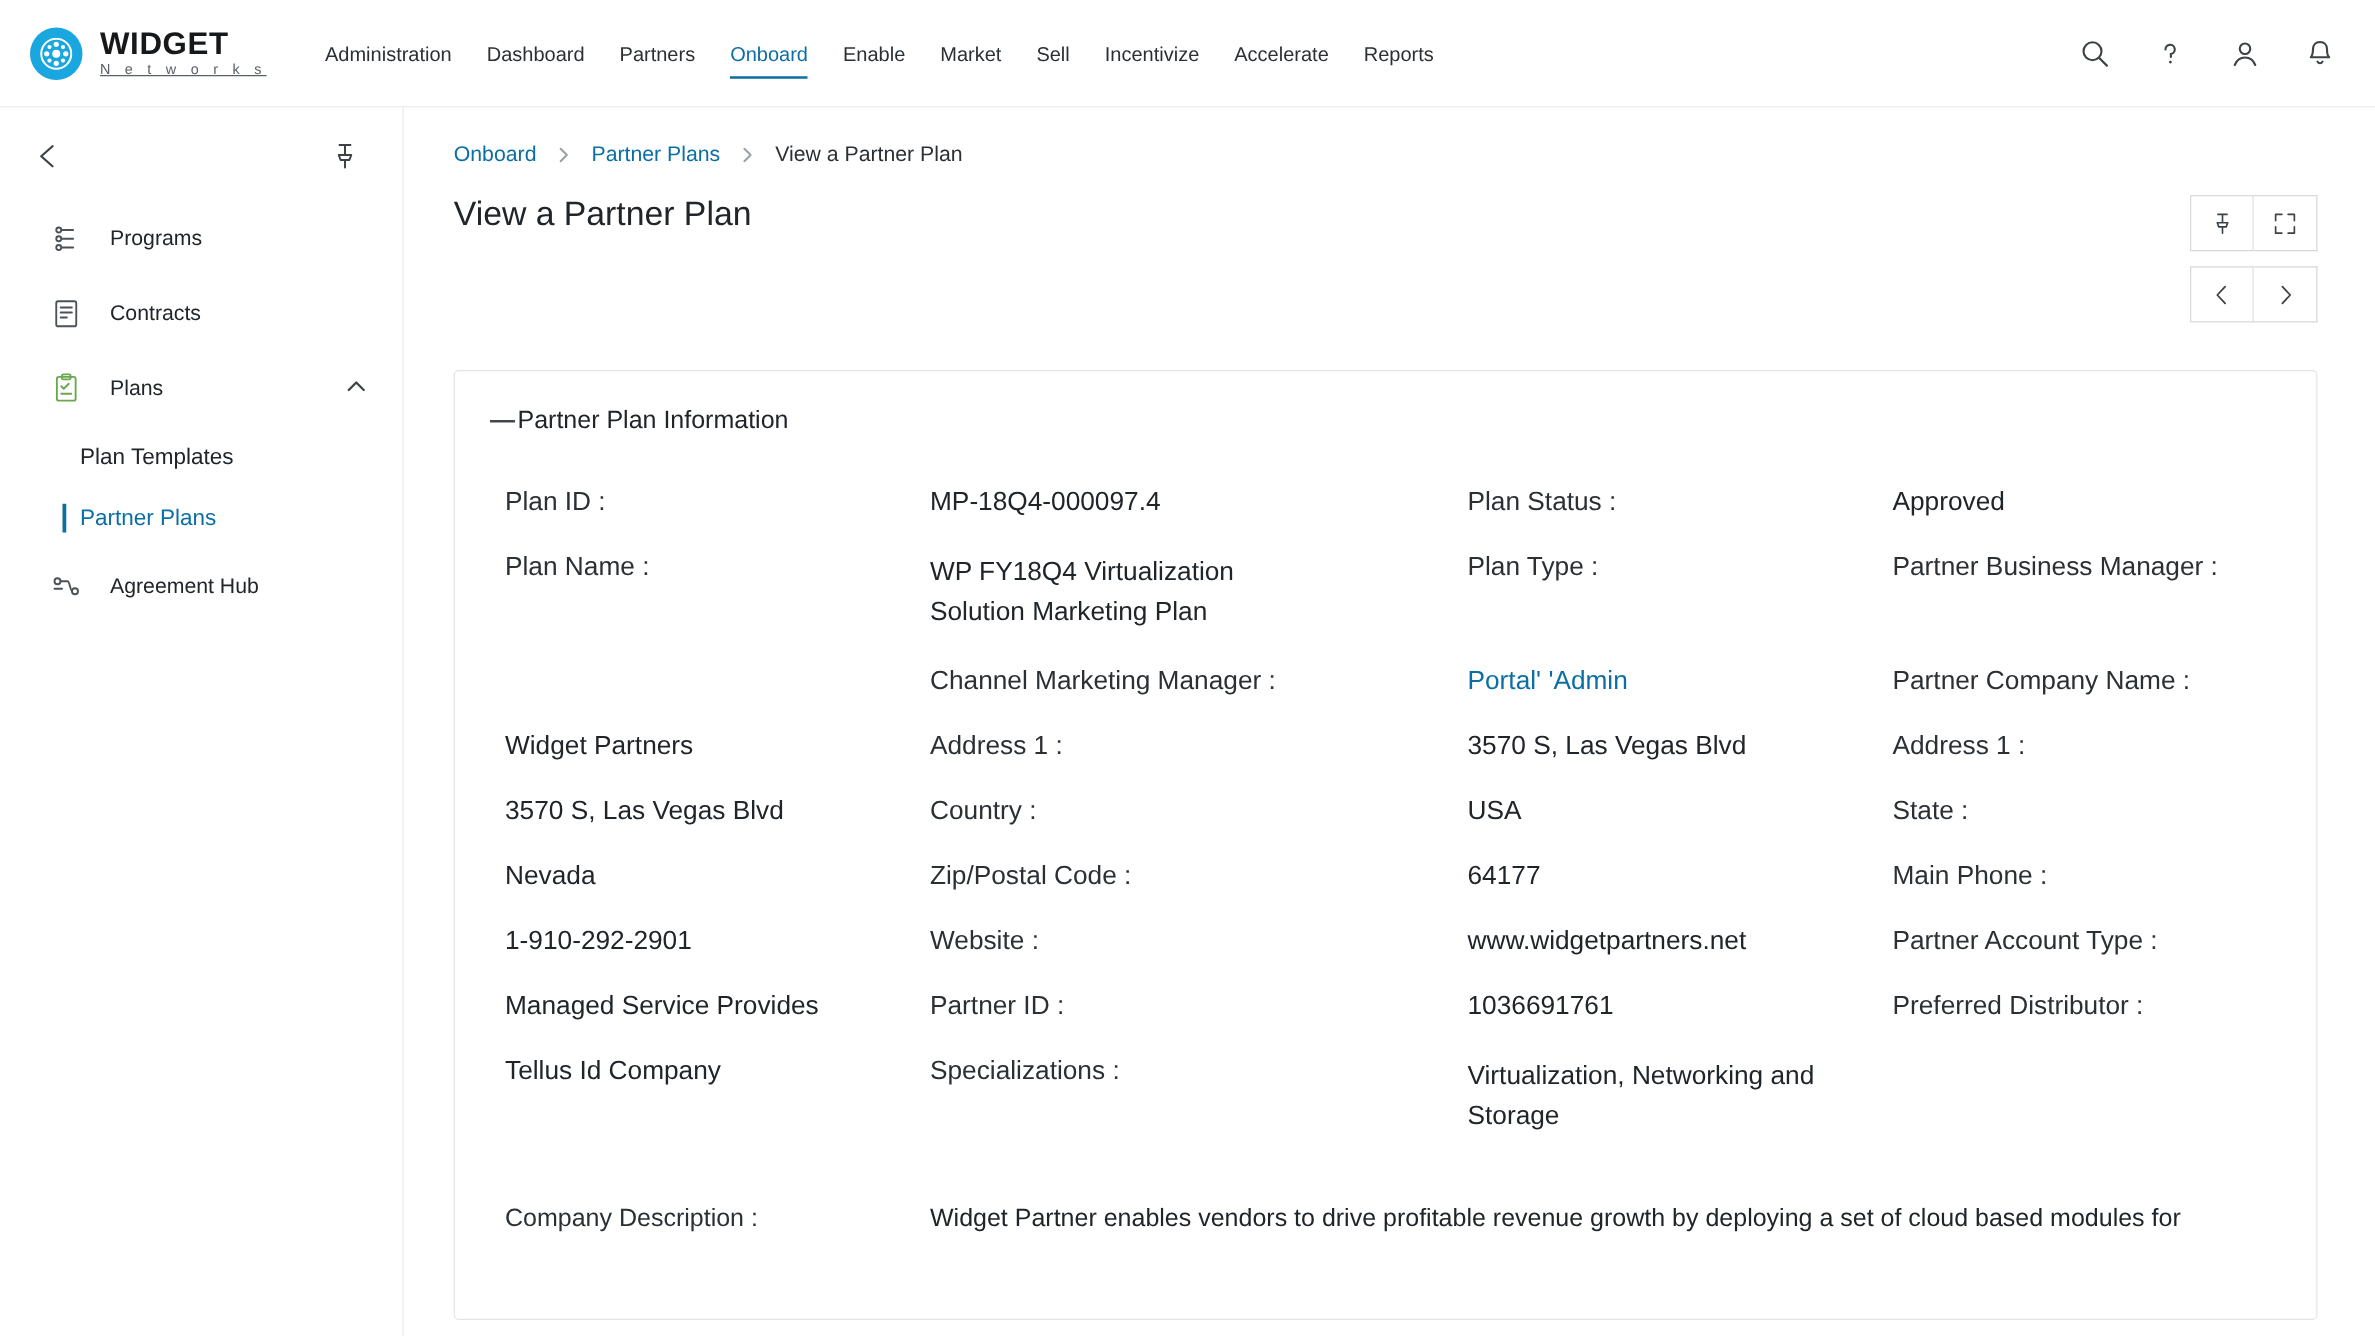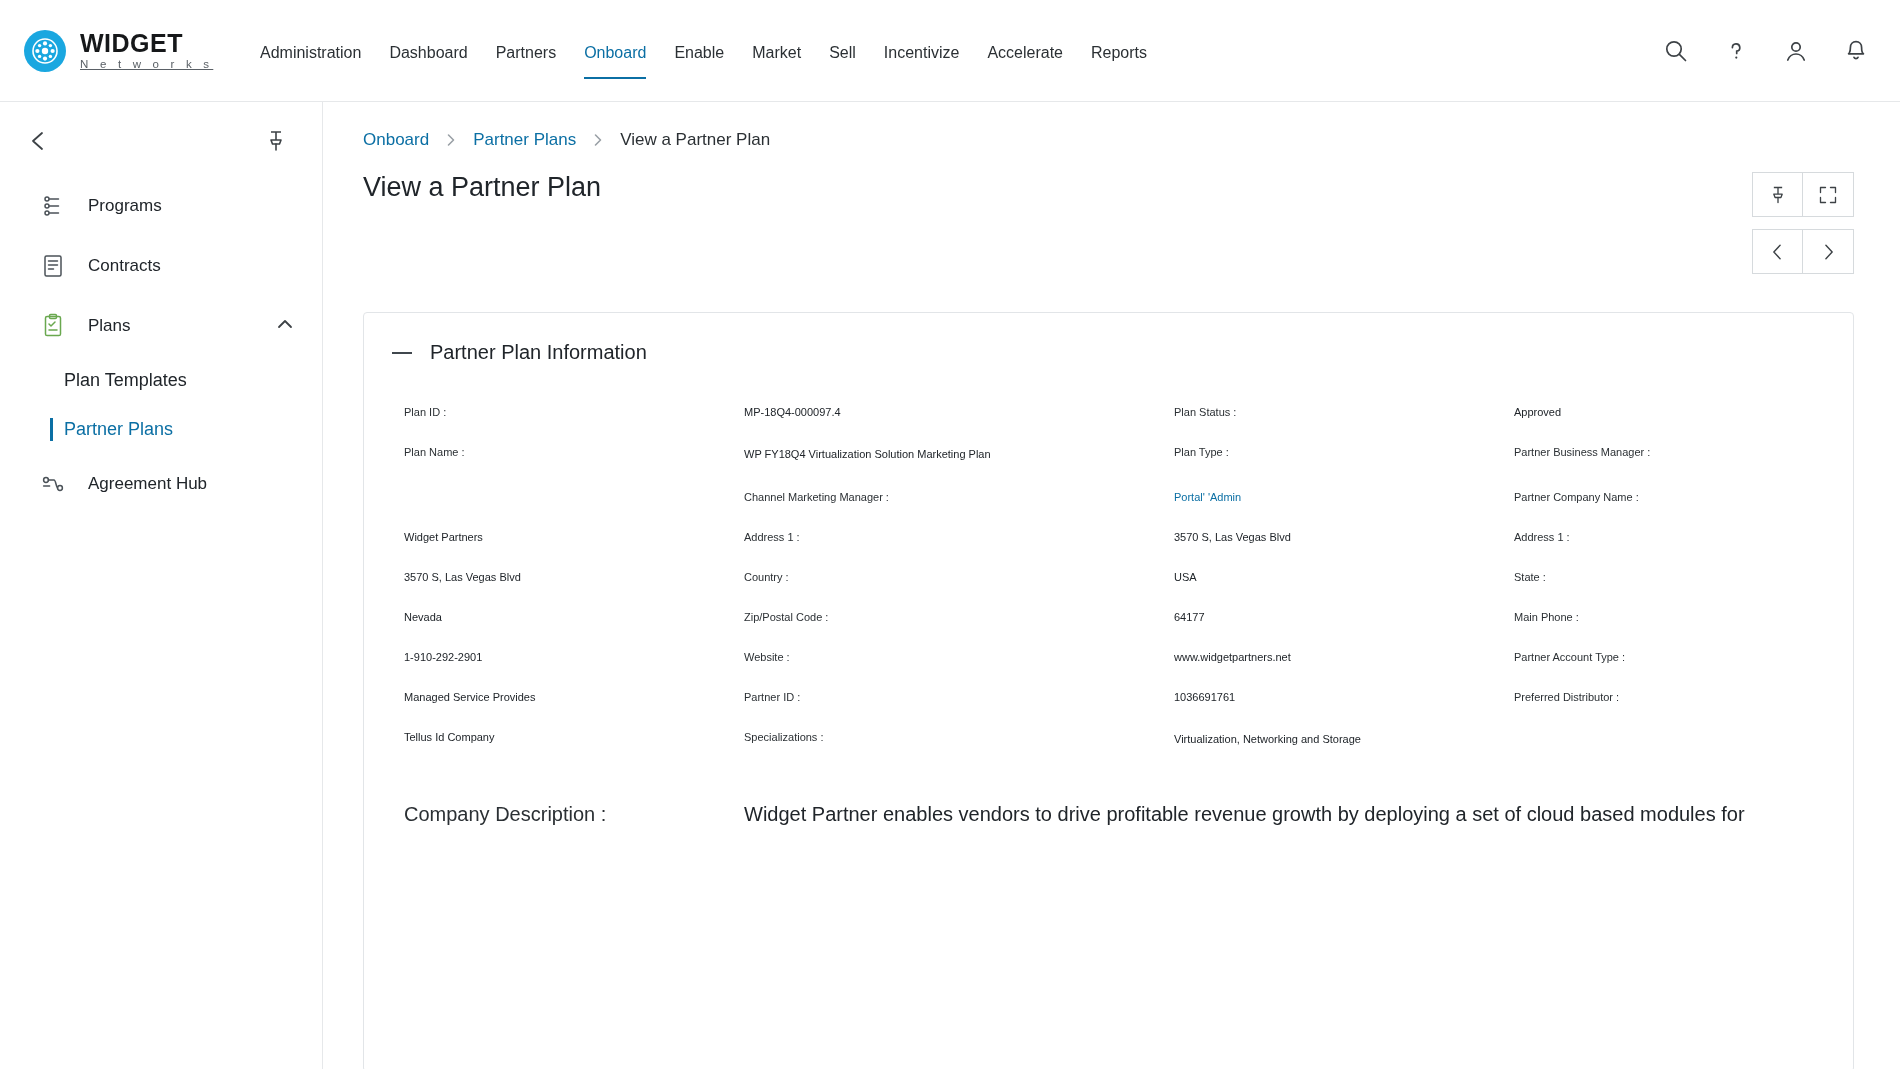--- a/index.html
+++ b/index.html
@@ -8,21 +8,21 @@
     width: 1900px;
     height: 1069px;
     font-family: "Liberation Sans", sans-serif;
     background: #ffffff;
     color: #1f2328;
     overflow: hidden;
   }
 
   
   .topbar {
-    height: 102px;
+    height: 86px;
     border-bottom: 1px solid #e6e8ea;
     display: flex;
     align-items: center;
     padding: 0 28px 0 24px;
     background: #fff;
   }
   .brand { display: flex; align-items: center; gap: 14px; width: 210px; flex: 0 0 auto; }
   .brand-mark {
     width: 42px; height: 42px; border-radius: 50%;
     background: #1aa7e0;
@@ -109,32 +109,32 @@
   .sqbtn + .sqbtn { border-left: none; }
 
   .card {
     margin: 38px 46px 0 40px;
     border: 1px solid #e2e5e8;
     border-radius: 4px;
     background: #fff;
     height: 760px;
   }
   .card-head {
-    display: flex; align-items: center; gap: 18px;
+    display: flex; align-items: center; gap: 2px;
     padding: 28px 0 22px 28px;
     font-size: 20px; color: #20252a;
   }
   .collapse-dash { width: 20px; height: 2px; background: #40474d; display: inline-block; }
 
   .grid {
     display: grid;
     grid-template-columns: 340px 430px 340px auto;
     row-gap: 0;
     padding: 6px 40px 0 40px;
-    font-size: 11px;
+    font-size: 21px;
   }
   .lbl { color: #2b3034; padding: 14px 0; }
   .val { color: #20252a; padding: 14px 0; }
   .val.link { color: #0b6fa4; cursor: pointer; }
   .val.tall { line-height: 1.5; }
 
   .wide-row { display: grid; grid-template-columns: 340px auto; padding: 6px 40px 0 40px; font-size: 20px; }
   .wide-row .val { font-weight: normal; }
 </style>
 </head>

